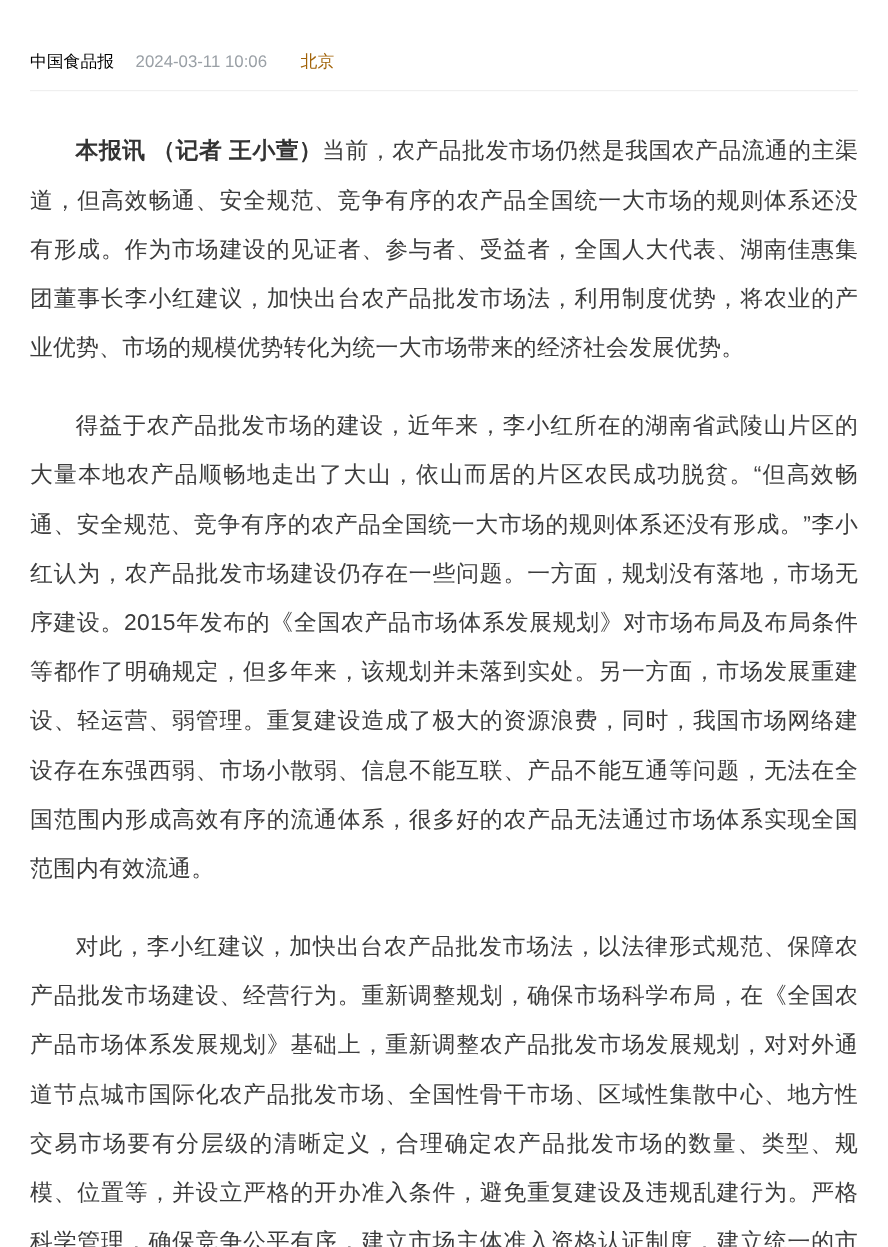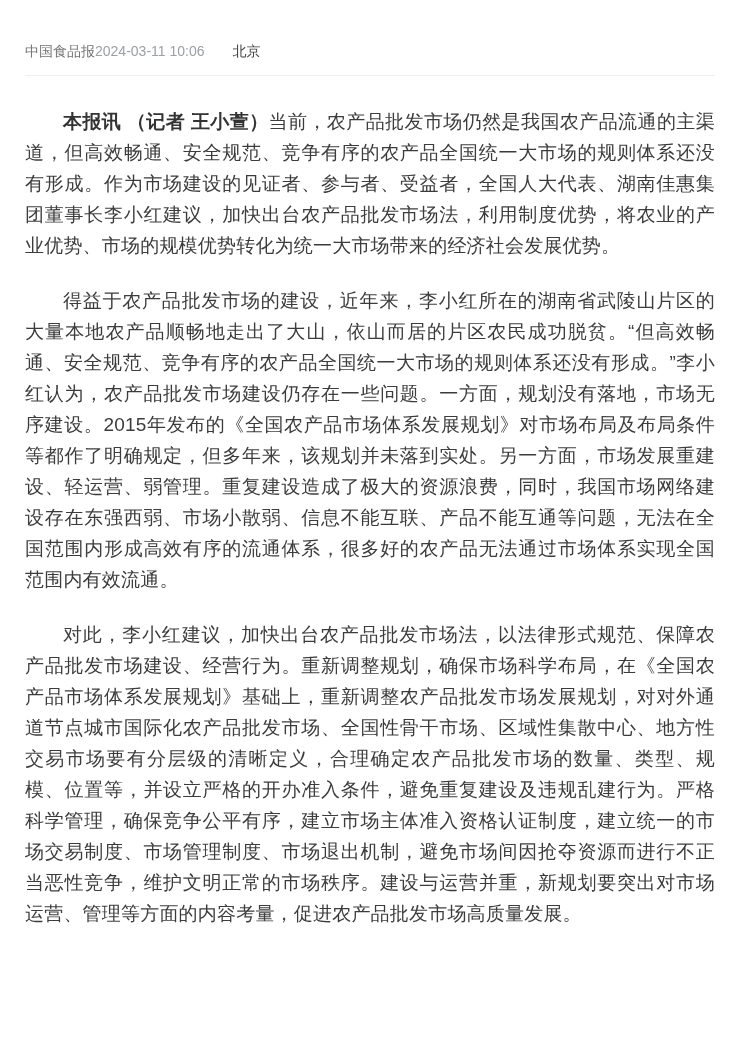--- a/index.html
+++ b/index.html
@@ -26,43 +26,44 @@
     letter-spacing: 0.5px;
   }
   .byline {
     margin-top: 25px;
     font-size: 14px;
     line-height: 20px;
     display: flex;
     align-items: center;
   }
   .byline .src {
-    color: #737373;
+    color: #000000;
+    margin-right: 18px;
     cursor: pointer;
   }
   .byline .date {
     color: #9aa0a6;
     margin-right: 28px;
   }
   .byline .loc {
-    color: #404040;
+    color: #a16207;
   }
   hr.divider {
     border: none;
     border-top: 1px solid #efefef;
     margin: 14px 0 0 0;
     height: 0;
   }
   .content {
     padding-top: 30px;
   }
   .content p {
     margin: 0 0 24px 0;
     font-size: 19px;
-    line-height: 31px;
+    line-height: 41px;
     color: #3c3c3c;
     text-align: justify;
     text-indent: 2em;
     letter-spacing: 0.2px;
   }
   .content .lead {
     font-weight: 700;
     color: #333333;
   }
 </style>

